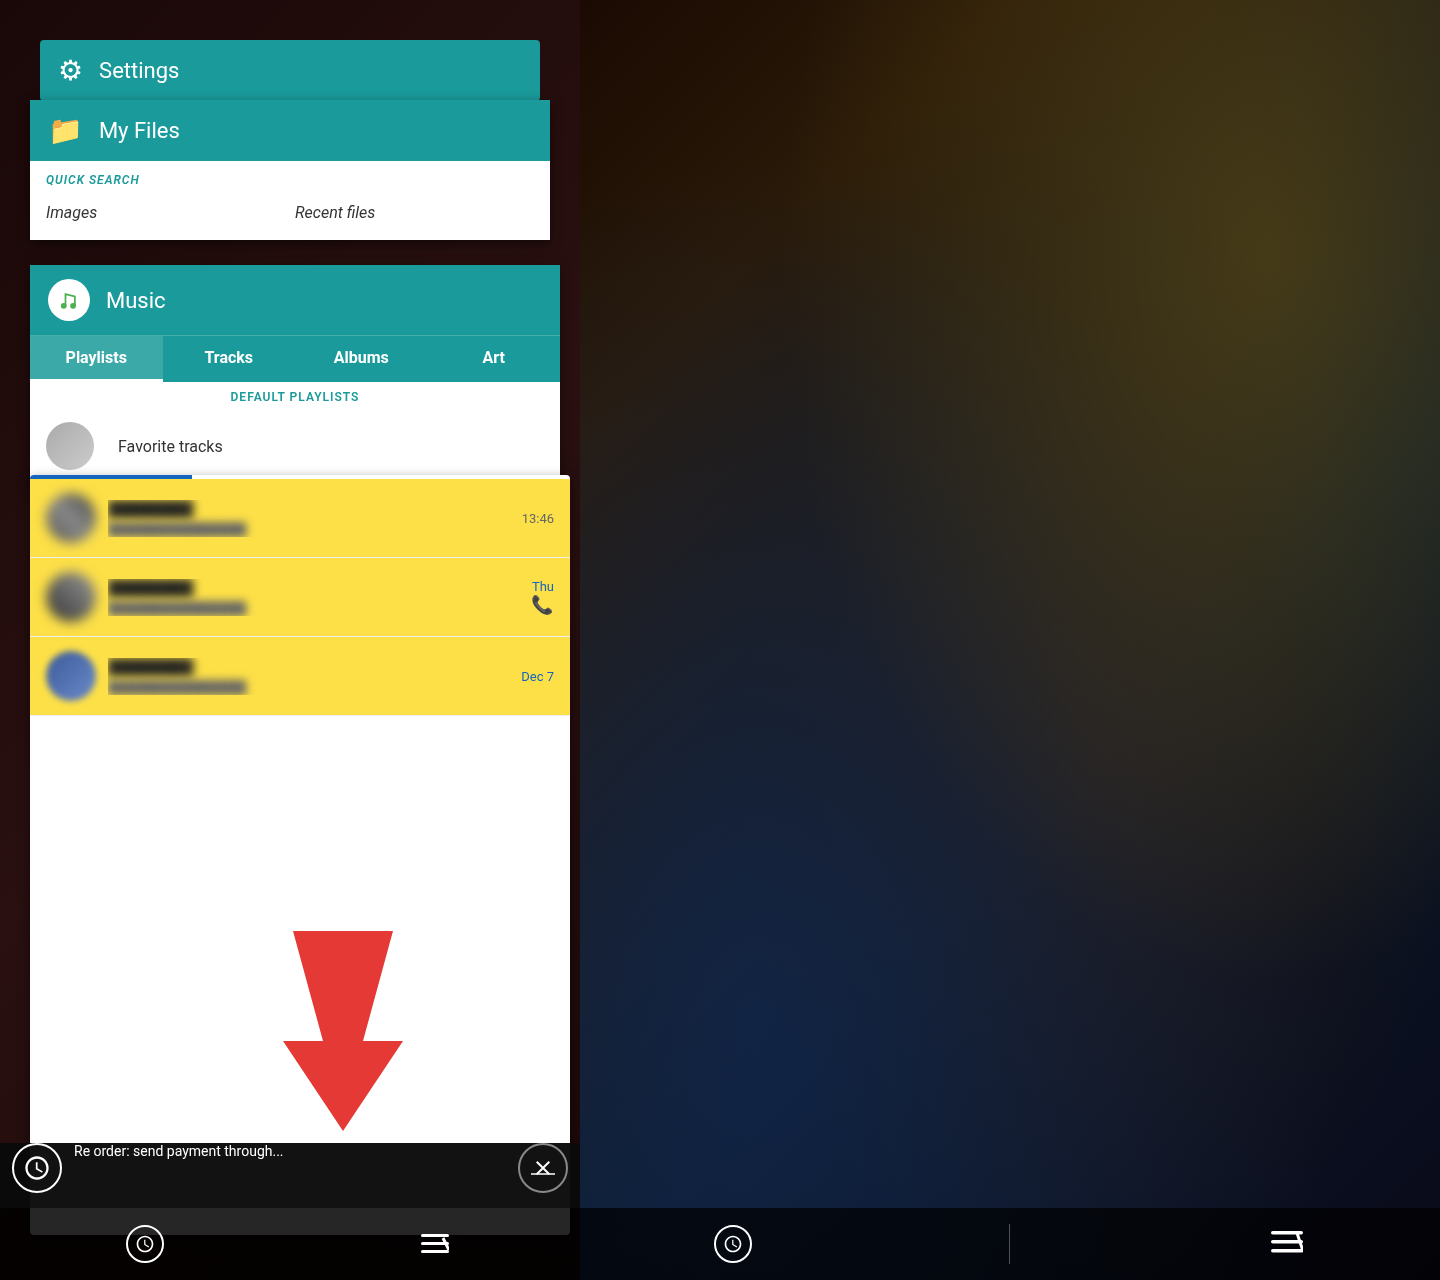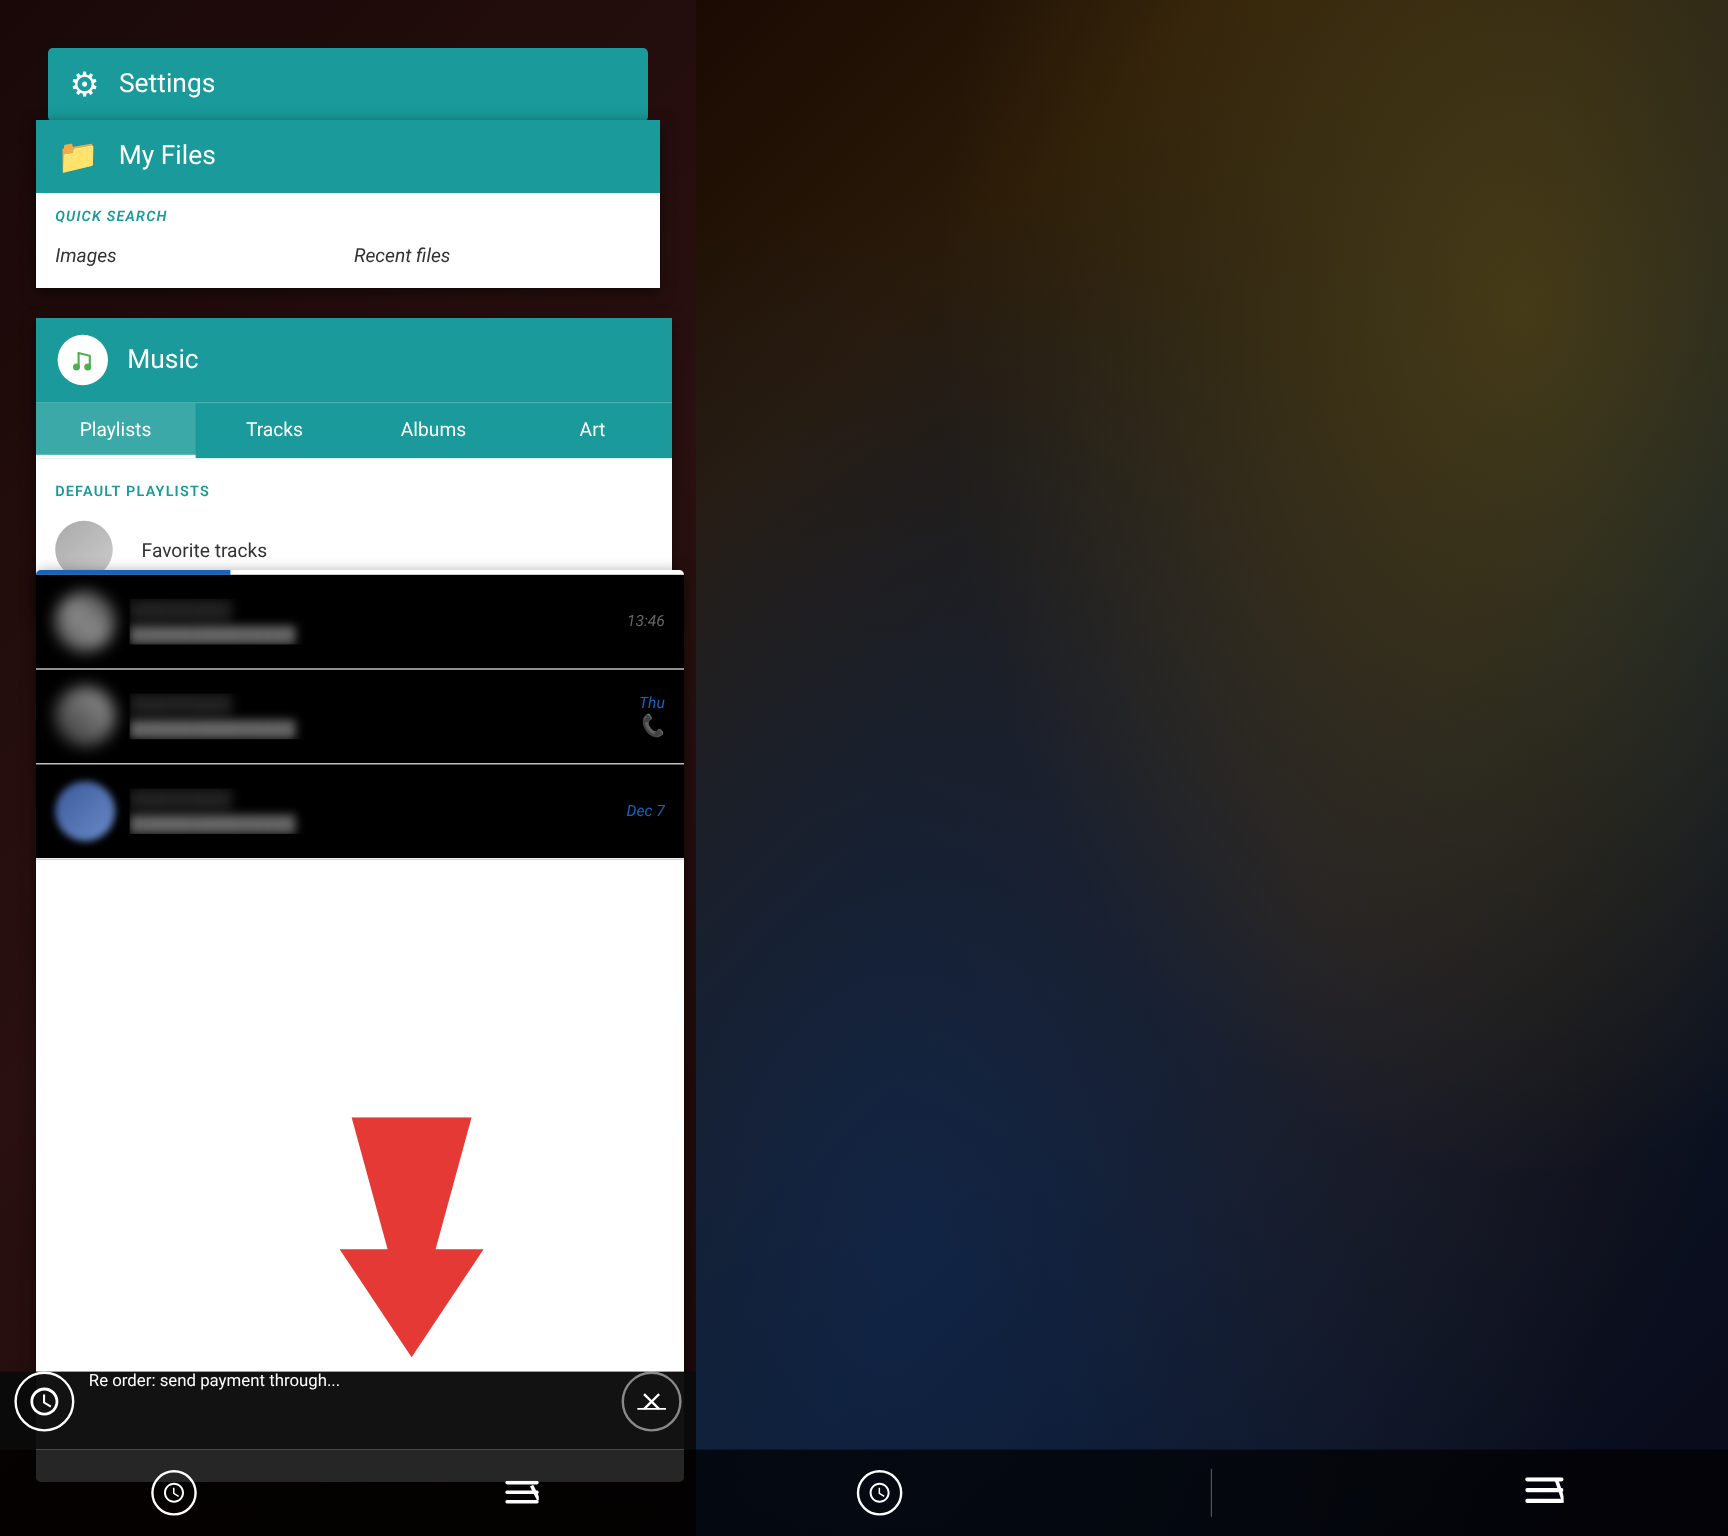--- a/index.html
+++ b/index.html
@@ -138,31 +138,32 @@
       border-top: 1px solid rgba(255,255,255,0.2);
     }
 
     .music-tab {
       flex: 1;
       color: white;
       text-align: center;
       padding: 12px 16px;
       font-size: 16px;
       cursor: pointer;
-      font-weight: 400;
+      font-weight: 700;
     }
 
     .music-tab.active {
       background: rgba(255,255,255,0.15);
       border-bottom: 3px solid white;
     }
 
     .music-content {
-      padding: 20px 16px;
+      padding: 8px 16px;
       background: white;
+      text-align: center;
     }
 
     .default-playlists-label {
       color: #1a9a9a;
       font-size: 12px;
       font-weight: 600;
       letter-spacing: 1px;
       margin-bottom: 10px;
     }
 
@@ -205,23 +206,22 @@
     }
 
     .messenger-progress {
       height: 4px;
       background: #1565c0;
       width: 30%;
     }
 
     .messenger-content {
       padding: 0;
-      background: #000000;
+      background: #fde047;
       position: relative;
-      font-style: italic;
     }
 
     .message-item {
       display: flex;
       align-items: center;
       padding: 14px 16px;
       border-bottom: 1px solid #eee;
       gap: 12px;
     }
 

